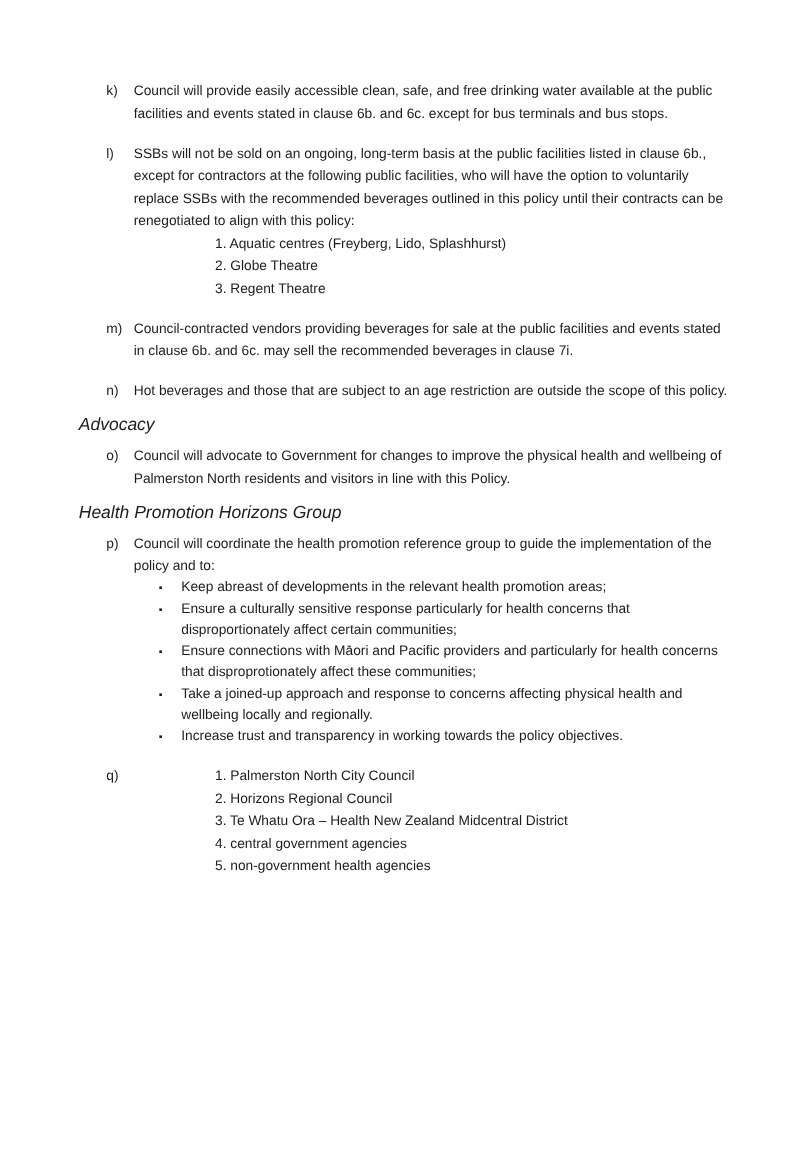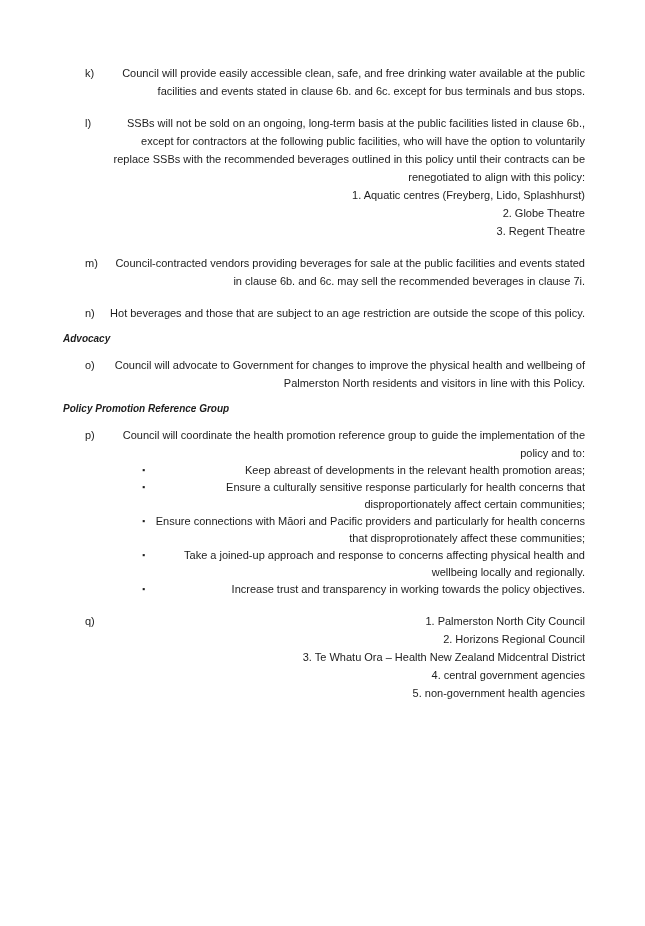--- a/index.html
+++ b/index.html
@@ -9,31 +9,31 @@
     font-family: "Liberation Sans", sans-serif;
     font-size: 11px;
     line-height: 18px;
     color: #1c1c1c;
     overflow: hidden;
   }
   .page { box-sizing: border-box; width: 645px; height: 926px; padding: 64px 42px 0 63px; }
   .clause { display: flex; margin: 0 0 14px 22px; }
   .clause.tight { margin-bottom: 8px; }
   .clabel { flex: 0 0 22px; width: 22px; }
-  .cbody { width: 478px; text-align: right; }
+  .cbody { width: 478px; }
   .ctext { }
   .numlist { margin-left: 65px; }
   .numitem { }
   .bullets { line-height: 17px; }
   .bullet-item { display: flex; margin-left: 20px; }
   .bullet-glyph { flex: 0 0 18px; width: 18px; font-size: 8.5px; line-height: 17px; }
   .bullet-text { flex: 1; }
   .section-heading {
-    font-style: italic; font-weight: bold;
-    font-size: 10px; line-height: 18px;
+    font-style: italic; font-weight: normal;
+    font-size: 14px; line-height: 18px;
     margin: 0 0 8px 0;
   }
 </style>
 </head>
 <body>
 
 <div class="page">
 
   <section class="clause">
     <span class="clabel">k)</span>
@@ -70,21 +70,21 @@
 
   <h2 class="section-heading">Advocacy</h2>
 
   <section class="clause tight">
     <span class="clabel">o)</span>
     <div class="cbody">
       <div class="ctext">Council will advocate to Government for changes to improve the physical health and wellbeing of Palmerston North residents and visitors in line with this Policy.</div>
     </div>
   </section>
 
-  <h2 class="section-heading">Policy Promotion Reference Group</h2>
+  <h2 class="section-heading">Health Promotion Horizons Group</h2>
 
   <section class="clause">
     <span class="clabel">p)</span>
     <div class="cbody">
       <div class="ctext">Council will coordinate the health promotion reference group to guide the implementation of the policy and to:</div>
       <div class="bullets">
         <div class="bullet-item">
           <span class="bullet-glyph">▪</span>
           <span class="bullet-text">Keep abreast of developments in the relevant health promotion areas;</span>
         </div>

